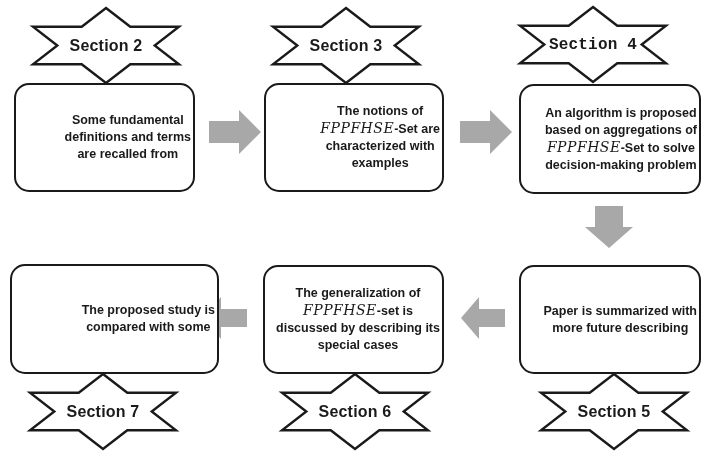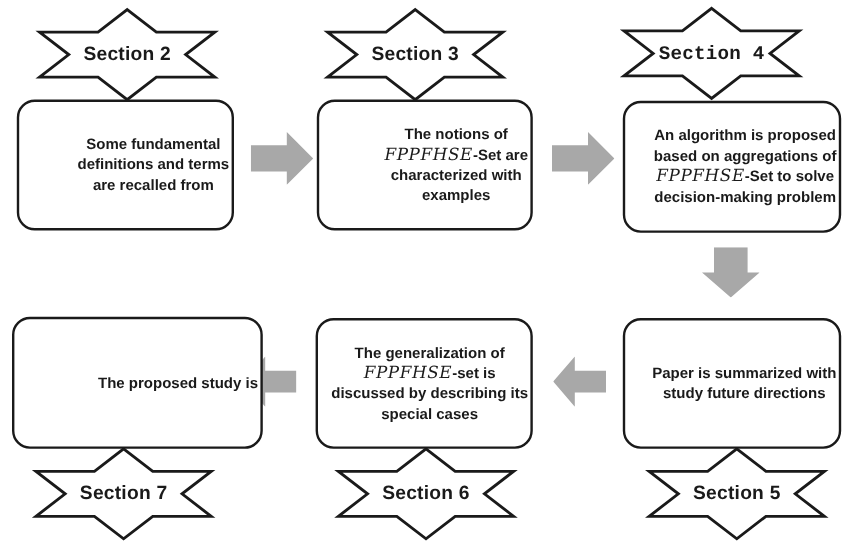--- a/index.html
+++ b/index.html
@@ -176,32 +176,33 @@
         <div><span>An algorithm is proposed</span></div>
         <div><span>based on aggregations of</span></div>
         <div><span class="script">FPPFHSE</span><span>-Set to solve</span></div>
         <div><span>decision-making problem</span></div>
       </div>
   </div>
 
   <div class="abs box" style="left:519px; top:265px; width:182px; height:109px;">
     <div class="box-text">
         <div><span>Paper is summarized with</span></div>
-        <div><span>study future directions</span></div>
+        <div><span>more future describing</span></div>
       </div>
   </div>
 
   <div class="abs box" style="left:263px; top:265px; width:181px; height:109px;">
     <div class="box-text">
         <div><span>The generalization of</span></div>
         <div><span class="script">FPPFHSE</span><span>-set is</span></div>
         <div><span>discussed by describing its</span></div>
         <div><span>special cases</span></div>
       </div>
   </div>
 
   <div class="abs box" style="left:10px; top:264px; width:209px; height:110px;">
     <div class="box-text">
         <div><span>The proposed study is</span></div>
+        <div><span>compared with some</span></div>
       </div>
   </div>
 
 </div>
 
 </body></html>

